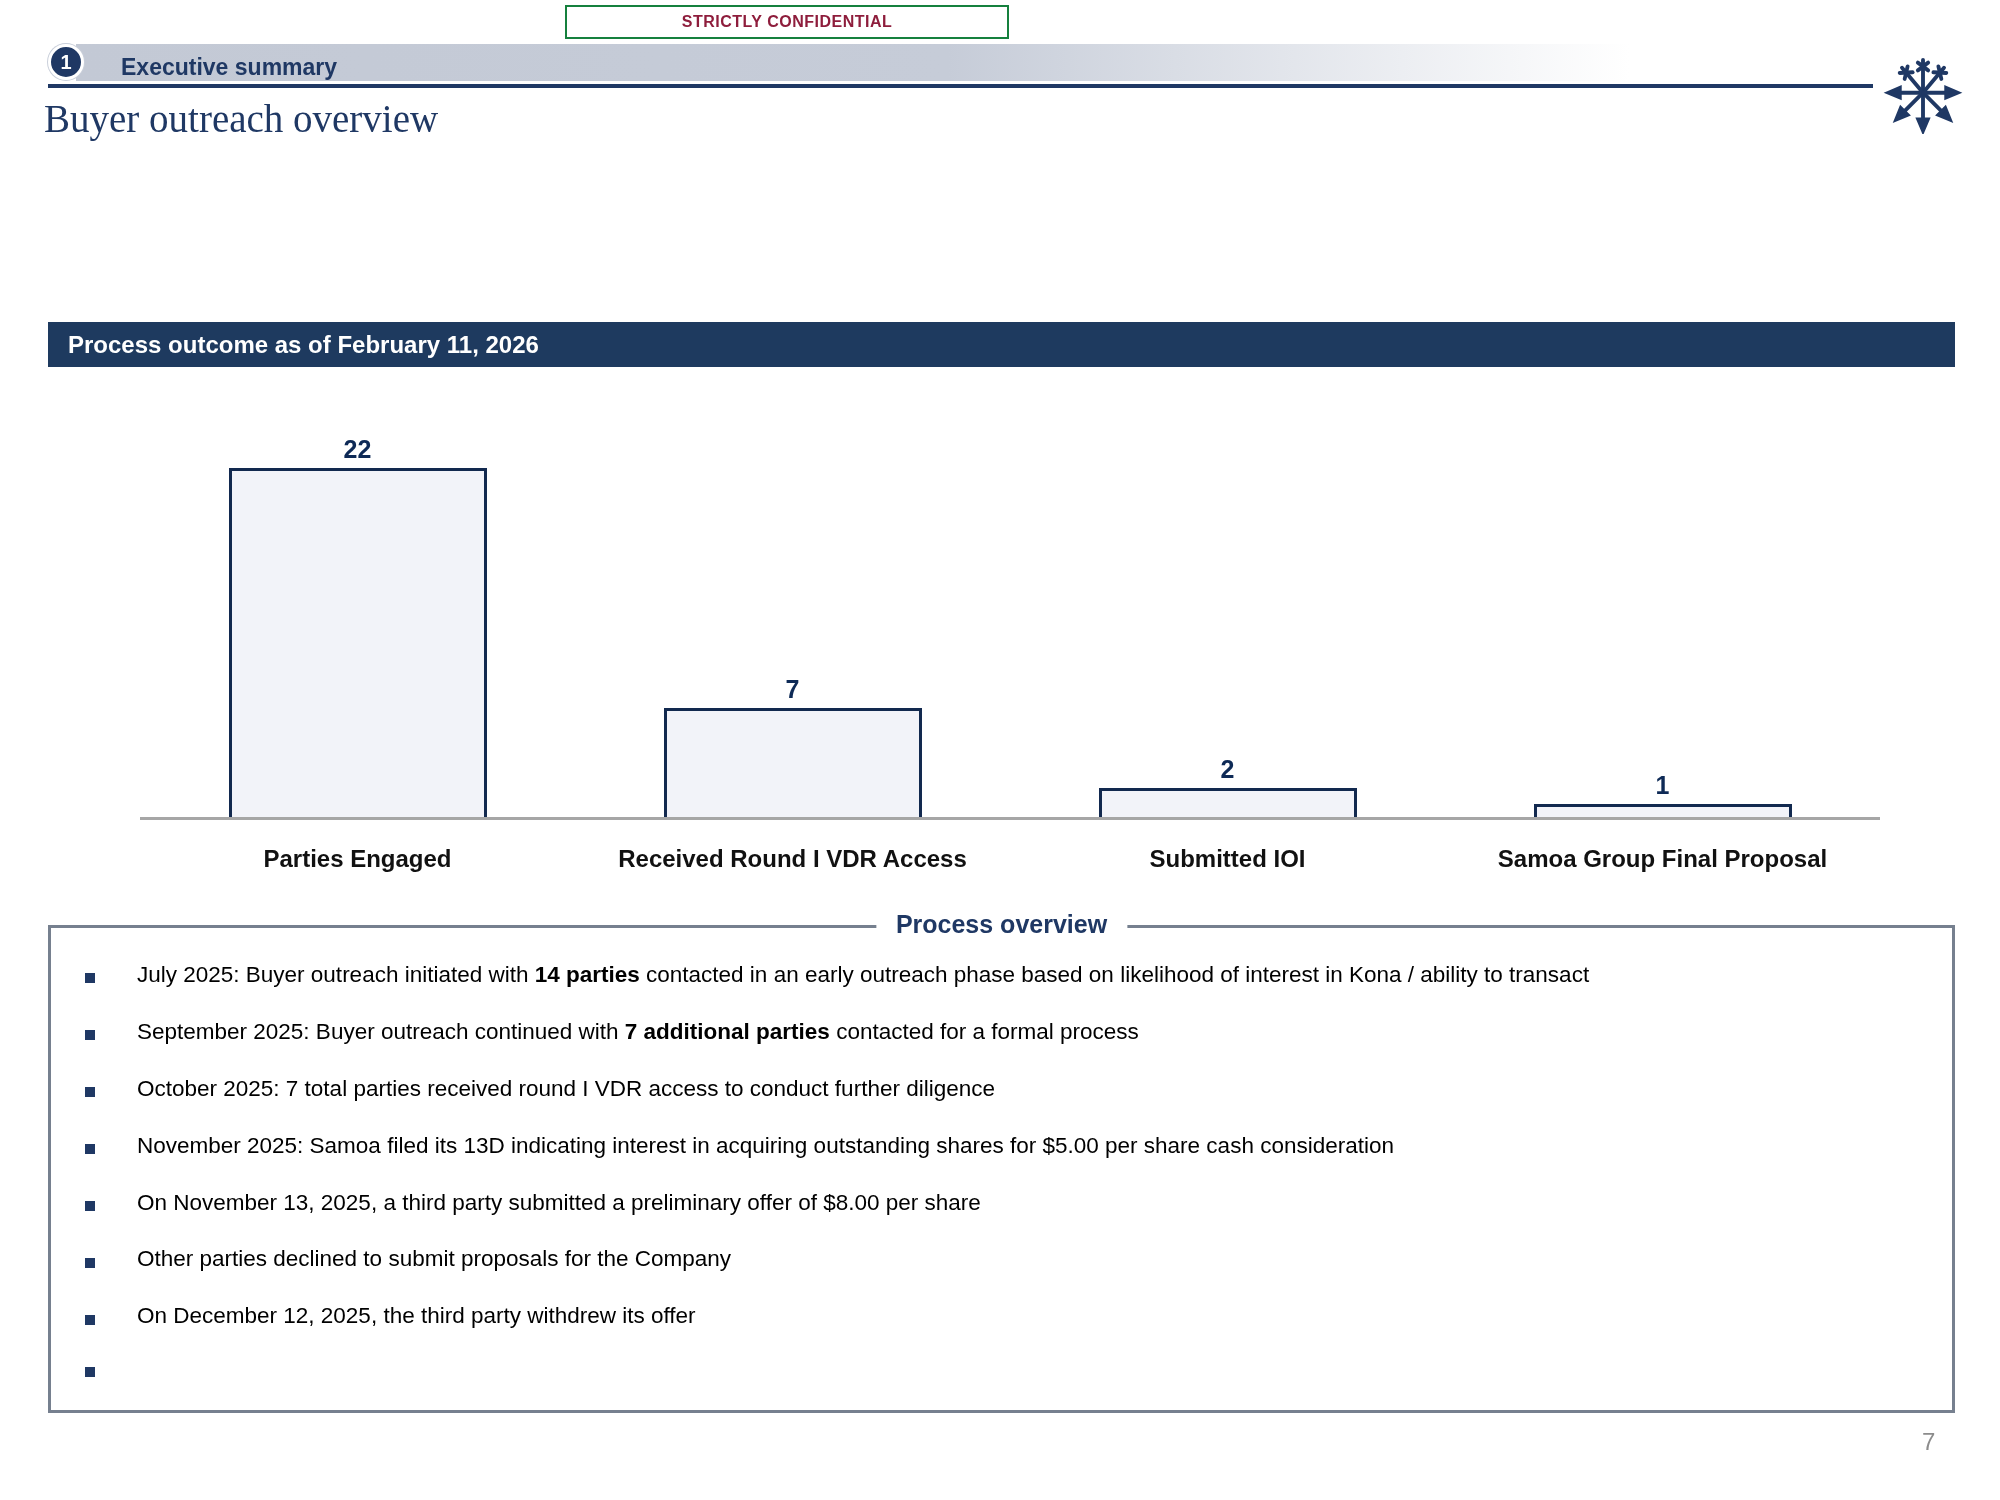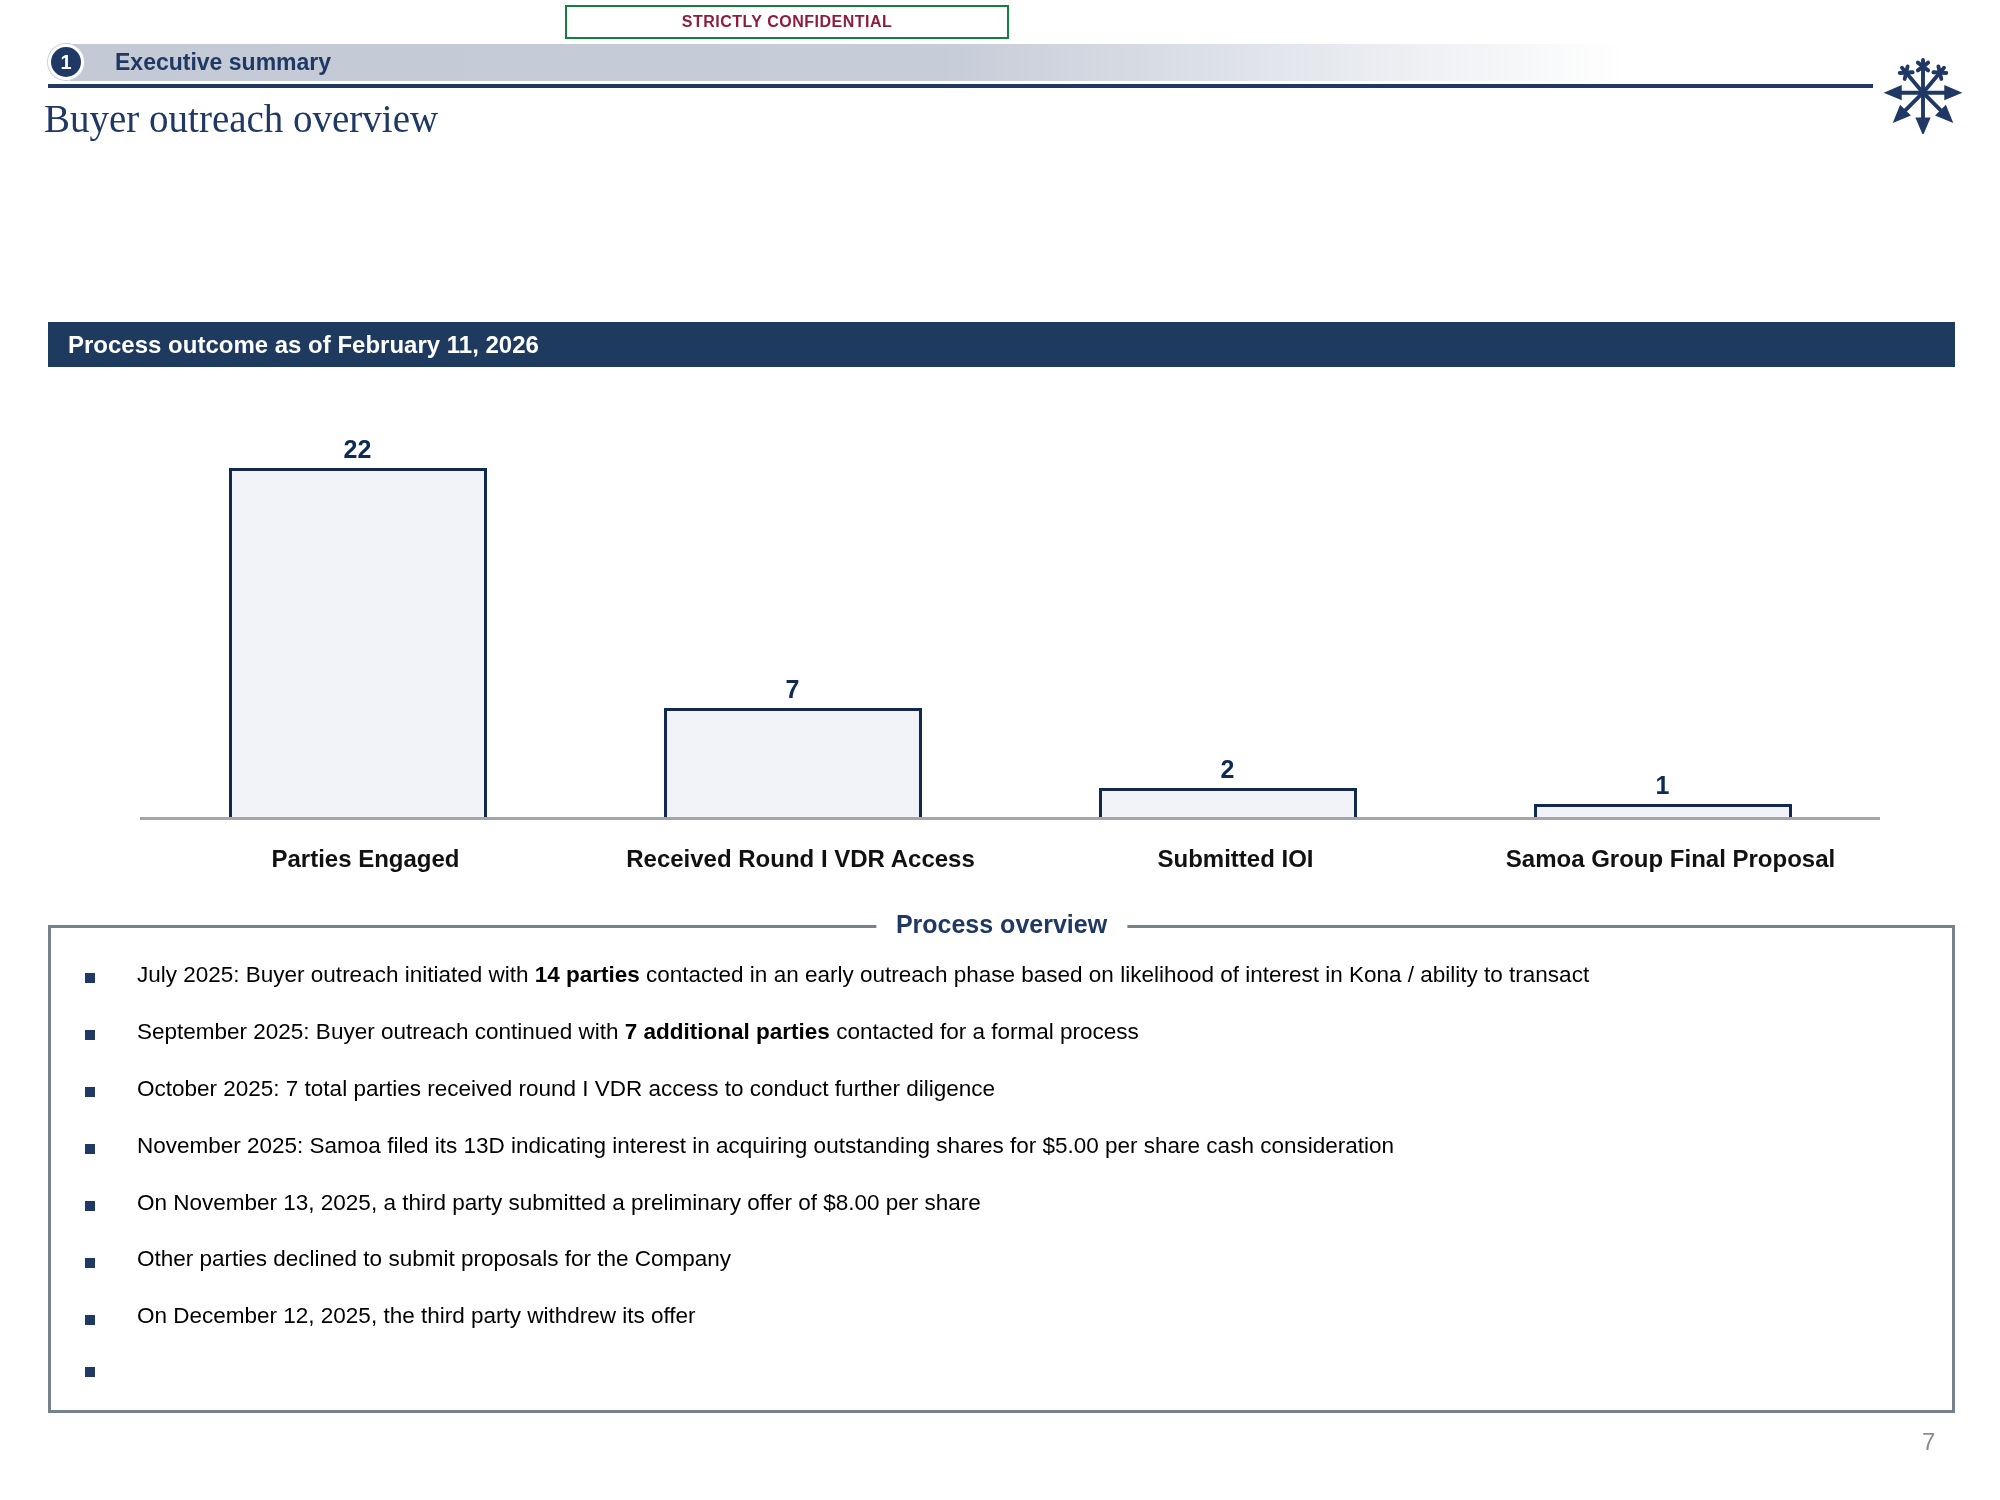--- a/index.html
+++ b/index.html
@@ -8,23 +8,23 @@
     font-family:"Liberation Sans",sans-serif;color:#1a1a1a;
   }
   
   .confidential{
     position:absolute;left:565px;top:5px;width:440px;height:30px;
     border:2px solid #15803d;display:flex;align-items:center;justify-content:center;
     color:#8E1D3C;font-weight:bold;font-size:16px;letter-spacing:.5px;background:#fff;
   }
   
   .section-bar{
-    position:absolute;left:70px;top:44px;width:1585px;height:37px;
+    position:absolute;left:76px;top:44px;width:1585px;height:37px;
     background:linear-gradient(to right,#C3C9D5 0%,#C6CCD8 55%,#ffffff 98%);
-    display:flex;align-items:center;
+    display:flex;align-items:flex-end;
   }
   .section-title{margin-left:45px;font-size:23px;font-weight:bold;color:#1F3864;}
   .section-circle{
     position:absolute;left:48px;top:44px;width:36px;height:36px;border-radius:50%;
     background:#1F3864;border:3px solid #ffffff;box-sizing:border-box;
     display:flex;align-items:center;justify-content:center;
     color:#fff;font-size:20px;font-weight:bold;z-index:2;
     box-shadow:0 0 0 1px #c9cfda;
   }
   .header-rule{position:absolute;left:48px;top:84px;width:1825px;height:4px;background:#1F3864;}
@@ -42,21 +42,21 @@
   
   .chart{
     position:absolute;left:140px;top:430px;width:1740px;height:390px;
     display:flex;align-items:flex-end;
   }
   .chart-axis{position:absolute;left:0;bottom:0;width:100%;height:3px;background:#A6A6A6;}
   .chart-col{flex:1;display:flex;flex-direction:column;align-items:center;justify-content:flex-end;height:100%;}
   .bar-value{font-size:25px;font-weight:bold;color:#0E2A56;margin-bottom:4px;}
   .bar{width:258px;background:#F2F3F9;border:3px solid #12294F;box-sizing:border-box;}
   .chart-labels{
-    position:absolute;left:148px;top:845px;width:1740px;display:flex;
+    position:absolute;left:140px;top:845px;width:1740px;display:flex;
   }
   .cat-label{flex:1;text-align:center;font-size:24px;font-weight:bold;color:#111111;}
   
   .overview-box{
     position:absolute;left:48px;top:925px;width:1907px;height:488px;
     border:3px solid #76808F;box-sizing:border-box;background:#fff;
   }
   .overview-title{
     position:absolute;left:50%;top:-18px;transform:translateX(-50%);
     background:#ffffff;padding:0 20px;color:#1F3864;font-size:25px;font-weight:bold;white-space:nowrap;

